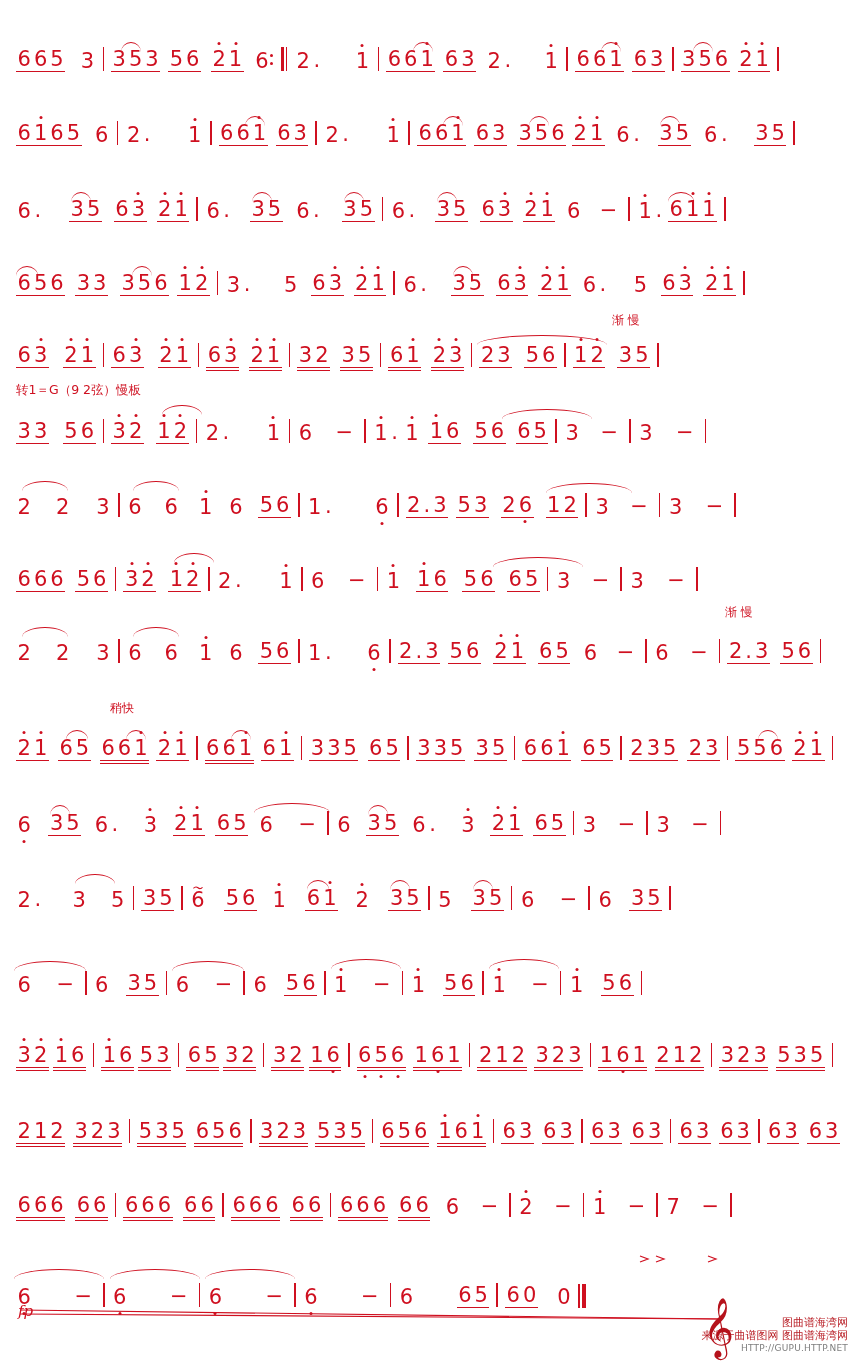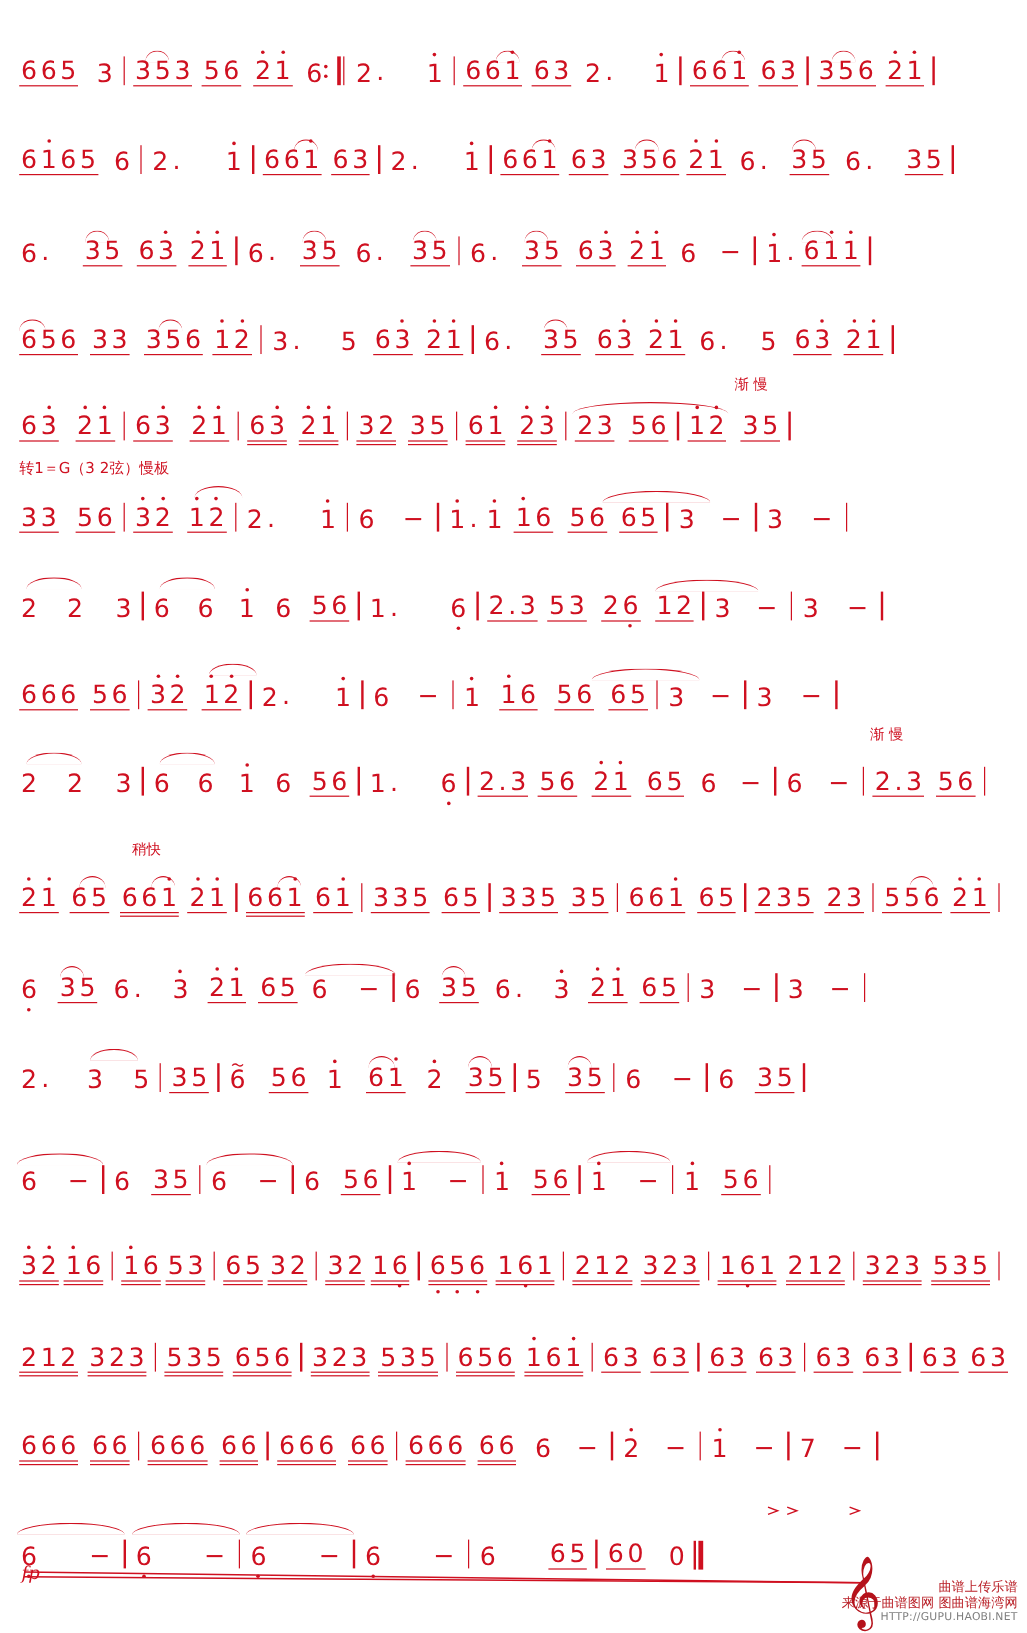--- a/index.html
+++ b/index.html
@@ -418,21 +418,21 @@
     <span class="grp u1"><span class="note">2</span><span class="note">3</span></span>
     <span class="sp" style="width:12px"></span>
     <span class="grp u1"><span class="note">5</span><span class="note">6<span class="tie" style="left:-64px;top:-10px;width:130px"></span></span></span>
     <span class="bar"></span>
     <span class="grp u1"><span class="note">1<span class="dot-up"></span></span><span class="note">2<span class="dot-up"></span></span></span>
     <span class="sp" style="width:12px"></span>
     <span class="grp u1"><span class="note">3</span><span class="note">5</span></span>
     <span class="bar"></span>
   </div>
 
-  <div class="key-label" style="left:16px; top:382px">转1＝G（3 2弦）慢板</div>
+  <div class="key-label" style="left:16px; top:382px">转1＝G（9 2弦）慢板</div>
   <div class="staff-row" style="top:398px">
     <span class="grp u1"><span class="note">3</span><span class="note">3</span></span>
     <span class="sp" style="width:14px"></span>
     <span class="grp u1"><span class="note">5</span><span class="note">6</span></span>
     <span class="bar"></span>
     <span class="grp u1"><span class="note">3<span class="dot-up"></span></span><span class="note">2<span class="dot-up"></span></span></span>
     <span class="sp" style="width:12px"></span>
     <span class="grp u1"><span class="note">1<span class="dot-up"></span><span class="tie" style="left:6px;top:-16px;width:40px"></span></span><span class="note">2<span class="dot-up"></span></span></span>
     <span class="bar"></span>
     <span class="note">2</span>
@@ -874,18 +874,18 @@
     <polyline points="2,1 10,4 2,7" fill="none" stroke="#cf1020" stroke-width="1.2"></polyline>
     <polyline points="18,1 26,4 18,7" fill="none" stroke="#cf1020" stroke-width="1.2"></polyline>
   </svg>
   <svg style="position:absolute; left:706px; top:1255px; width:20px; height:10px">
     <polyline points="2,1 10,4 2,7" fill="none" stroke="#cf1020" stroke-width="1.2"></polyline>
   </svg>
 
   <div class="clef">𝄞</div>
 
   <div class="watermark">
-    <div>曲谱上传乐谱</div>
+    <div>图曲谱海湾网</div>
     <div>来源于曲谱图网 图曲谱海湾网</div>
-    <div class="url">HTTP://GUPU.HAOBI.NET</div>
+    <div class="url">HTTP://GUPU.HTTP.NET</div>
   </div>
 
 </div>
 
 </body></html>

